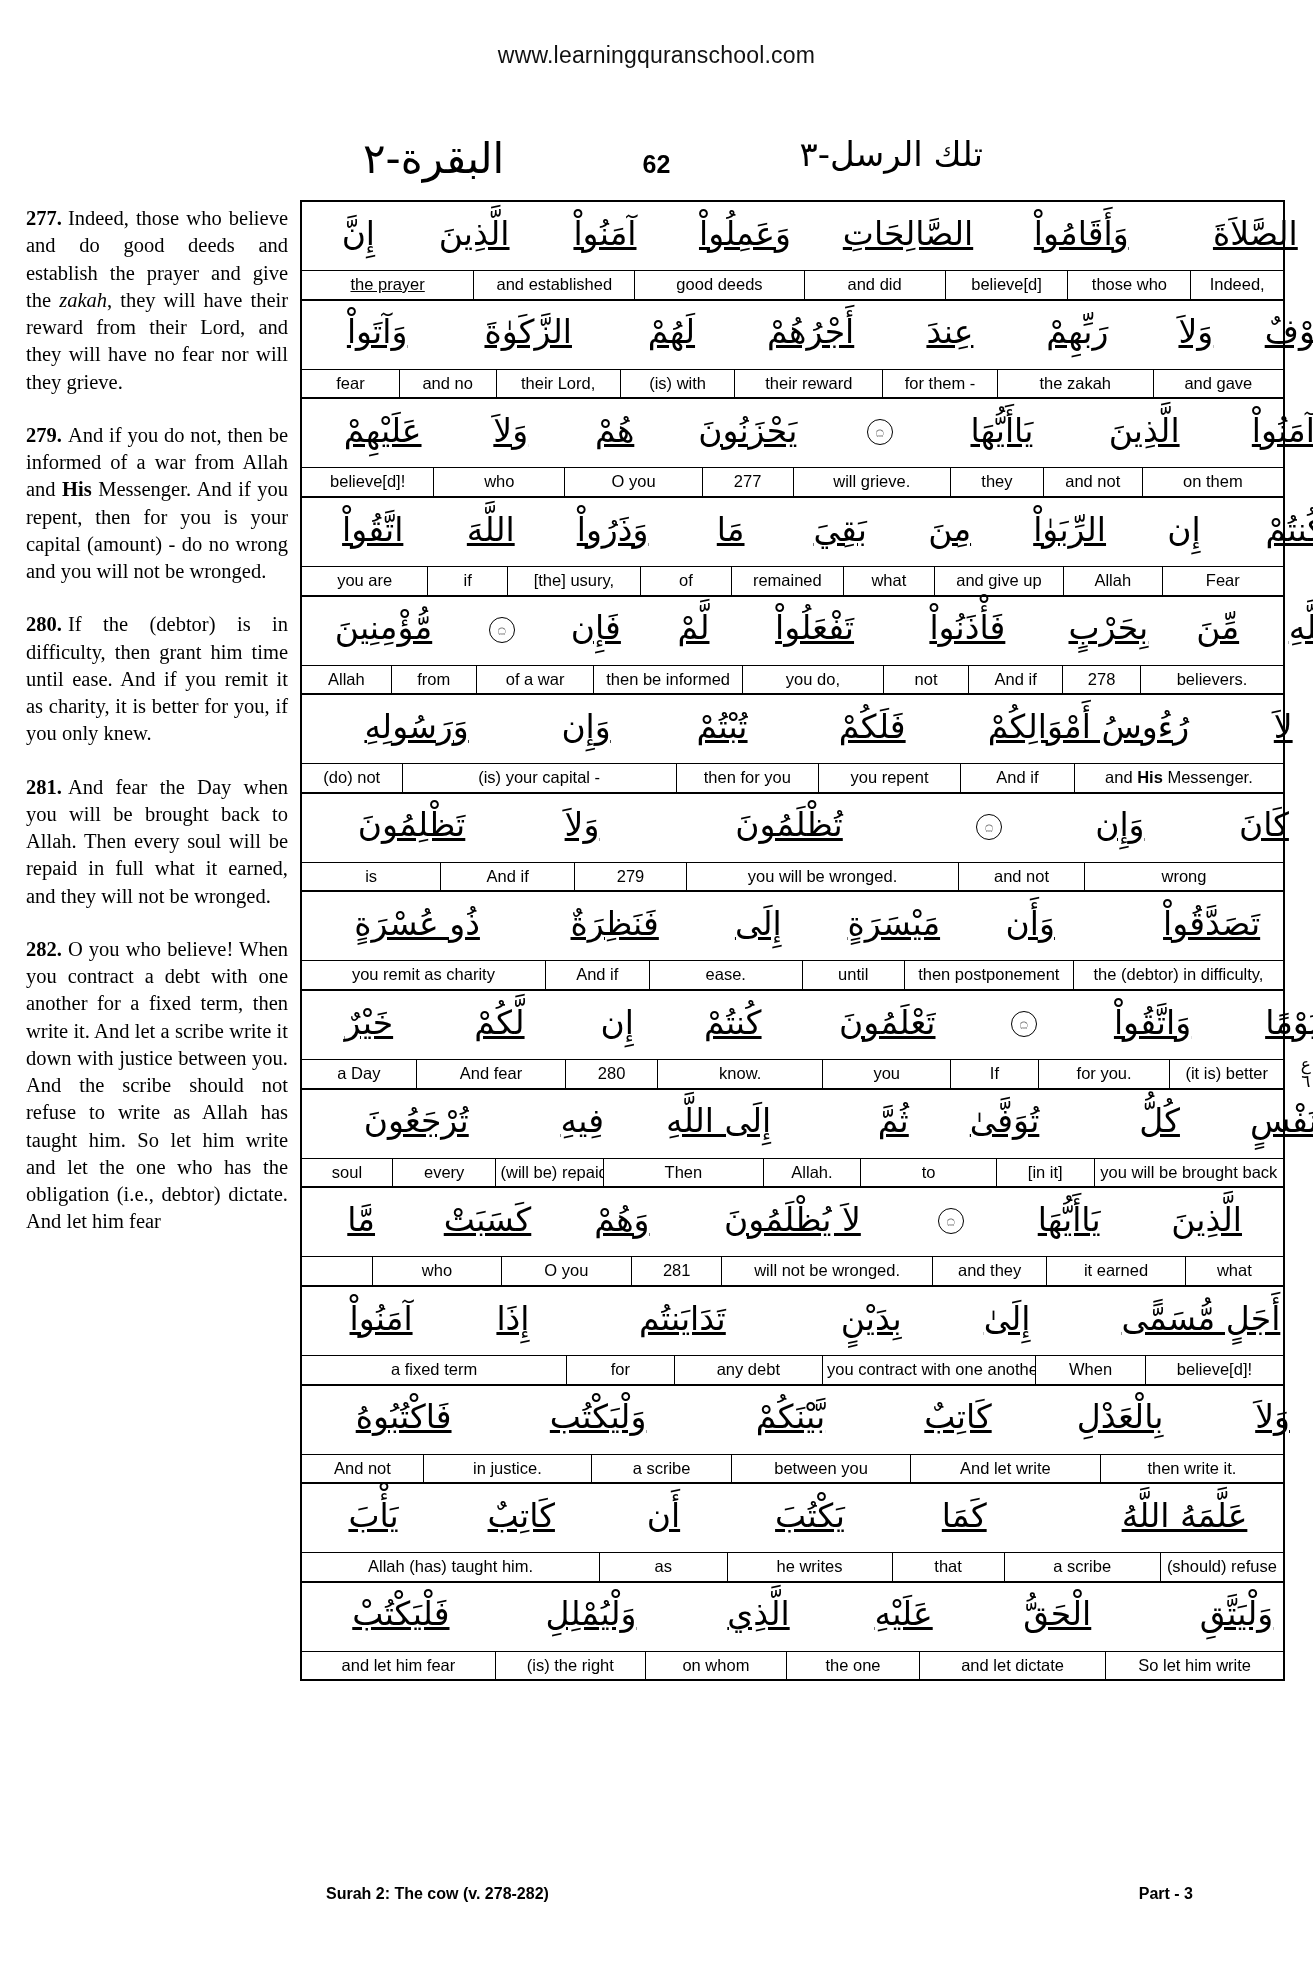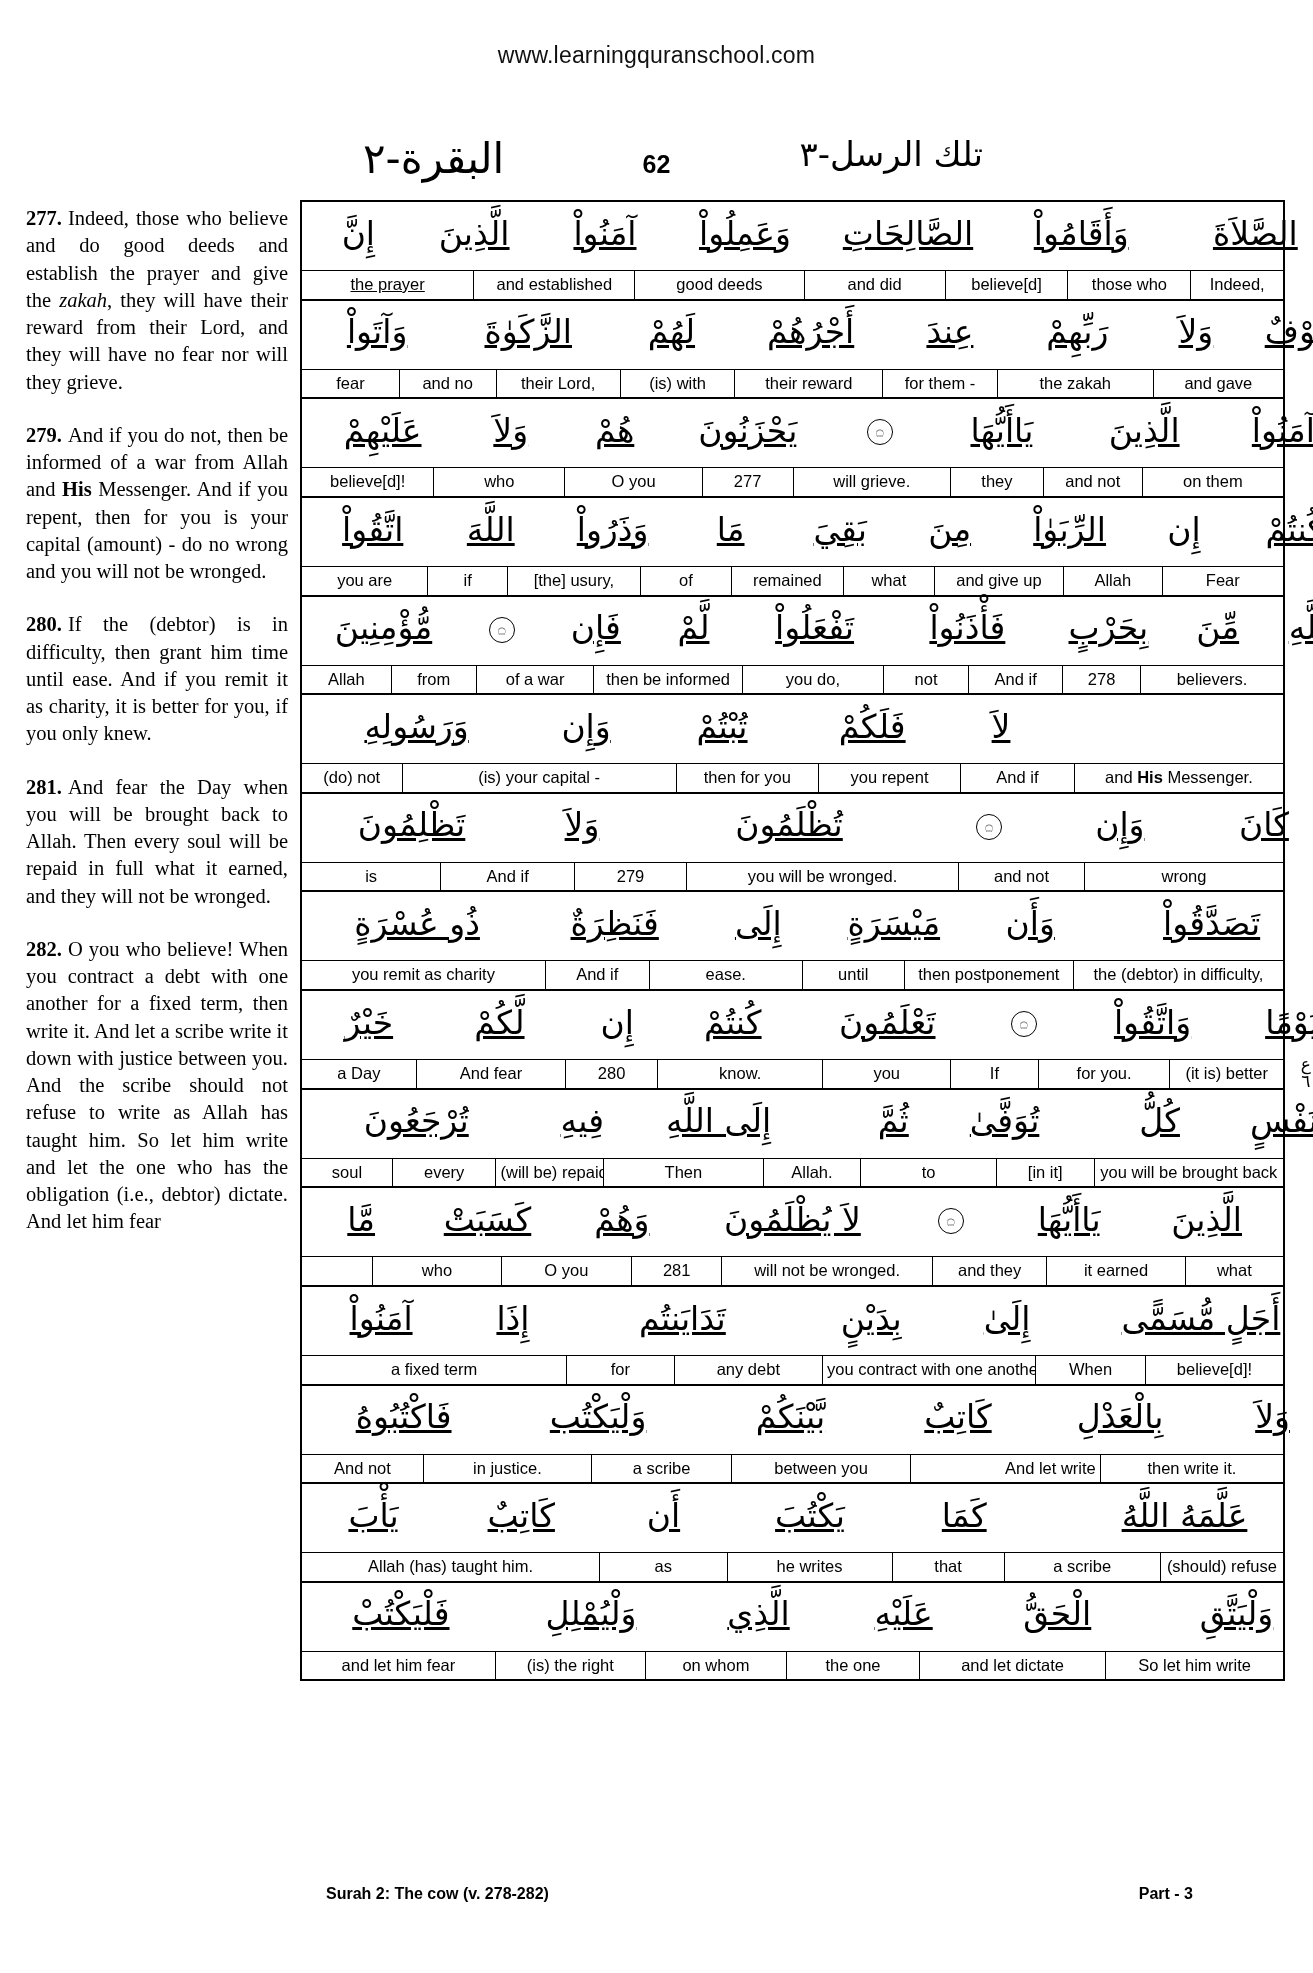--- a/index.html
+++ b/index.html
@@ -216,20 +216,21 @@
           <div class="en-cell" style="width: 85.0683px;">from</div>
           <div class="en-cell" style="width: 88.6882px;">Allah</div>
         </div>
       </div>
       <div class="ayah-row">
         <div class="ar-line">
           <div class="ar-cell" style="width: 209.199px;">وَرَسُولِهِ</div>
           <div class="ar-cell" style="width: 113.739px;">وَإِن</div>
           <div class="ar-cell" style="width: 142.174px;">تُبْتُمْ</div>
           <div class="ar-cell" style="width: 142.174px;">فَلَكُمْ</div>
+          <div class="ar-cell" style="width: 274.193px;">رُءُوسُ أَمْوَالِكُمْ</div>
           <div class="ar-cell" style="width: 99.5217px;">لاَ</div>
         </div>
         <div class="en-line">
           <div class="en-cell" style="width: 209.199px;">and <b>His</b> Messenger.</div>
           <div class="en-cell" style="width: 113.739px;">And if</div>
           <div class="en-cell" style="width: 142.174px;">you repent</div>
           <div class="en-cell" style="width: 142.174px;">then for you</div>
           <div class="en-cell" style="width: 274.193px;">(is) your capital -</div>
           <div class="en-cell" style="width: 99.5217px;">(do) not</div>
         </div>
@@ -357,21 +358,21 @@
         <div class="ar-line">
           <div class="ar-cell" style="width: 183.264px;">فَاكْتُبُوهُ</div>
           <div class="ar-cell" style="width: 189.732px;">وَلْيَكْتُب</div>
           <div class="ar-cell" style="width: 178.952px;">بَّيْنَكُمْ</div>
           <div class="ar-cell" style="width: 140.143px;">كَاتِبٌ</div>
           <div class="ar-cell" style="width: 168.171px;">بِالْعَدْلِ</div>
           <div class="ar-cell" style="width: 120.738px;">وَلاَ</div>
         </div>
         <div class="en-line">
           <div class="en-cell" style="width: 183.264px;">then write it.</div>
-          <div class="en-cell" style="width: 189.732px; text-align: right;">And let write</div>
+          <div class="en-cell" style="width: 189.732px;">And let write</div>
           <div class="en-cell" style="width: 178.952px;">between you</div>
           <div class="en-cell" style="width: 140.143px;">a scribe</div>
           <div class="en-cell" style="width: 168.171px;">in justice.</div>
           <div class="en-cell" style="width: 120.738px;">And not</div>
         </div>
       </div>
       <div class="ayah-row">
         <div class="ar-line">
           <div class="ar-cell" style="width: 123.175px;">يَأْبَ</div>
           <div class="ar-cell" style="width: 156.168px;">كَاتِبٌ</div>

